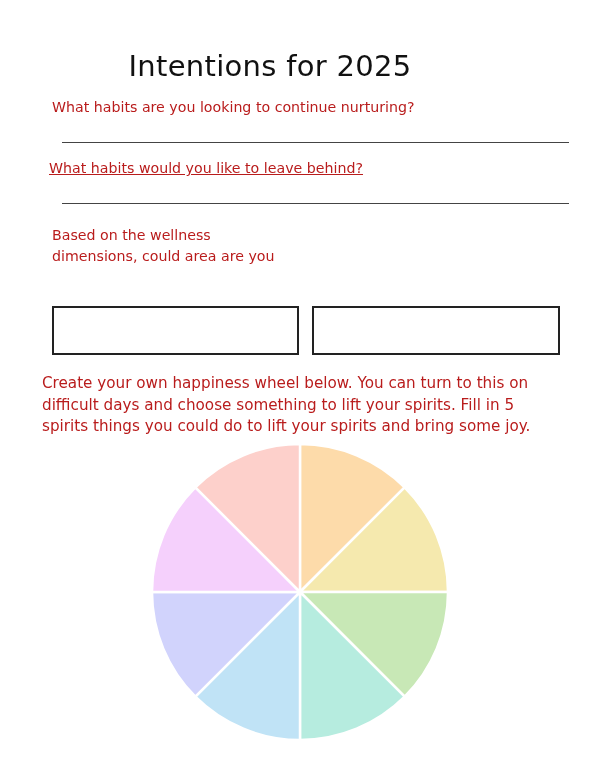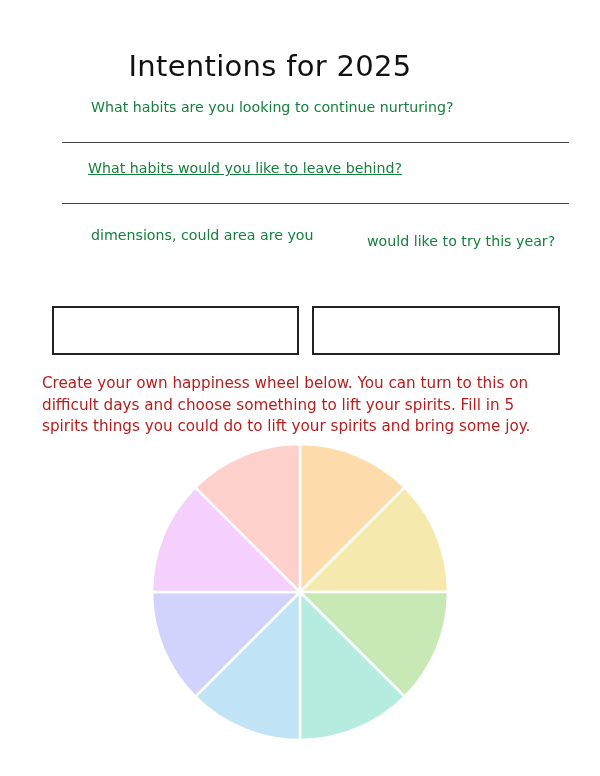--- a/index.html
+++ b/index.html
@@ -1,43 +1,43 @@
 <!DOCTYPE html>
 <html><head>
   <meta charset="utf-8">
   <style>
     html, body { margin: 0; padding: 0; background: #ffffff; }
     body { width: 600px; height: 776px; position: relative; overflow: hidden;
            font-family: "DejaVu Sans", "Liberation Sans", sans-serif; color: #111; }
     .abs { position: absolute; }
     .title { left: 0; width: 540px; top: 30px; text-align: center; font-size: 29px;
              font-weight: normal; letter-spacing: 0.3px; color: #111; }
-    .q { font-size: 14.2px; line-height: 21px; color: #15803d; margin-left: 39px; }
+    .q { font-size: 14.2px; line-height: 21px; color: #b91c1c; }
     .rule { height: 0; border-top: 1.5px solid #444; }
     .box { border: 2px solid #222; background: #fff; box-sizing: border-box; }
     .para { font-size: 15.2px; line-height: 21.5px; color: #b91c1c; }
     .wheel { left: 151px; top: 443px; width: 298px; height: 298px; }
   </style>
 </head>
 <body>
 
 <h1 class="abs title">Intentions for 2025</h1>
 
 <div class="abs q" style="left:52px; top:97px;">What habits are you looking to continue nurturing?</div>
 <div class="abs rule" style="left:62px; top:142px; width:507px;"></div>
 
 <div class="abs q" style="left:49px; top:158px;text-decoration:underline;">What habits would you like to leave behind?</div>
 <div class="abs rule" style="left:62px; top:203px; width:507px;"></div>
 
 <div class="abs q" style="left:52px; top:225px; width:240px;">
+  <div>Based on the wellness</div>
   <div>dimensions, could area are you</div>
 </div>
 
 <div class="abs q" style="left:328px; top:231px; width:240px;">
-  <div>would like to try this year?</div>
 </div>
 
 <div class="abs box" style="left:52px; top:306px; width:247px; height:49px;"></div>
 <div class="abs box" style="left:312px; top:306px; width:248px; height:49px;"></div>
 
 <div class="abs para" style="left:42px; top:373px; width:540px;">
   <div>Create your own happiness wheel below. You can turn to this on</div>
   <div>difficult days and choose something to lift your spirits. Fill in 5</div>
   <div>spirits things you could do to lift your spirits and bring some joy.</div>
 </div>

